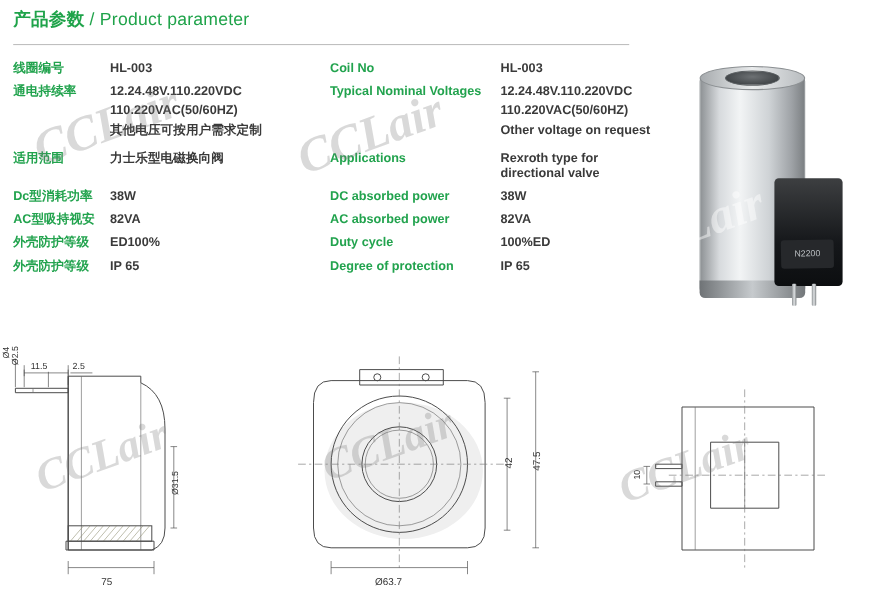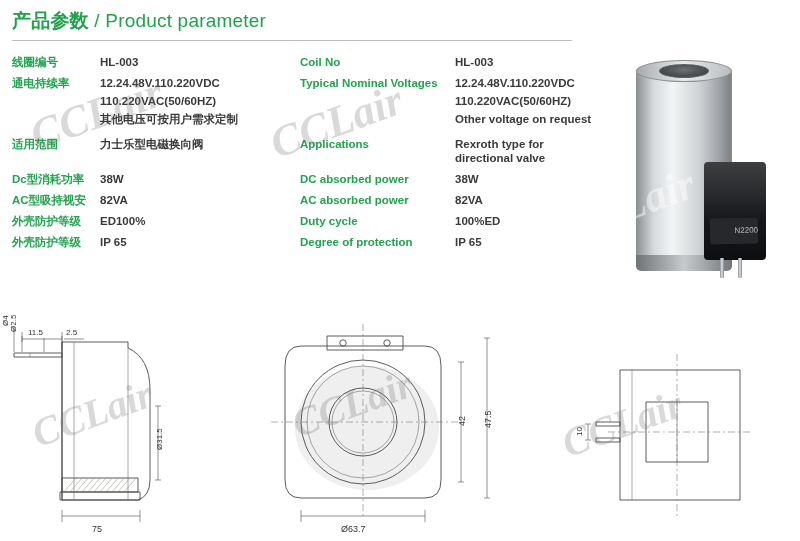--- a/index.html
+++ b/index.html
@@ -10,21 +10,21 @@
     background:#ffffff;
     color:#333333;
     position:relative;
     overflow:hidden;
   }
   .page { position:relative; width:800px; height:541px; }
 
   
   .title {
     position:absolute; left:12px; top:8px;
-    font-size:19px; font-weight:bold;
+    font-size:16px; font-weight:bold;
     letter-spacing:0.2px;
   }
   .title .cn { color:#1fa34a; }
   .title .sep { color:#1fa34a; font-weight:normal; }
   .title .en { color:#1fa34a; font-weight:normal; }
   .title-rule {
     position:absolute; left:12px; top:40px; width:560px; height:1px;
     background:#bfbfbf;
   }
 
@@ -70,21 +70,21 @@
     background:linear-gradient(to right,#6f7376,#c6cacd,#73777a);
   }
   .connector {
     position:absolute; left:86px; top:112px; width:62px; height:98px;
     background:linear-gradient(to bottom,#3d3f41,#15171a 60%,#0c0e10);
     border-radius:4px;
   }
   .connector-face {
     position:absolute; left:6px; top:56px; width:48px; height:26px;
     background:#26282b; border-radius:3px;
-    color:#b9bdc0; font-size:8px; text-align:right; line-height:26px;
+    color:#b9bdc0; font-size:8px; text-align:center; line-height:26px;
     transform:rotate(-1deg);
   }
   .pin {
     position:absolute; width:4px; height:20px;
     background:linear-gradient(to right,#8e9294,#dfe2e4,#7e8284);
     bottom:-18px; border-radius:1px;
   }
   .pin.p1 { left:16px; }
   .pin.p2 { left:34px; }
 

